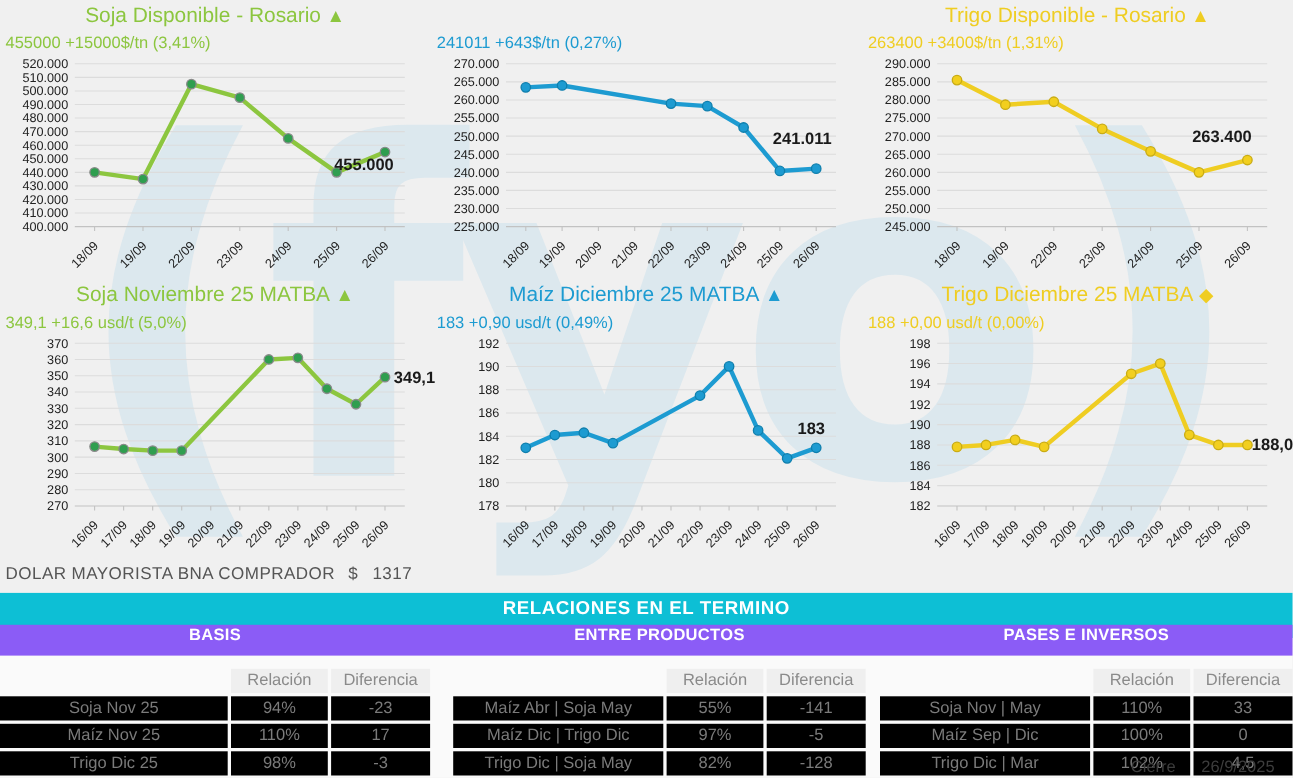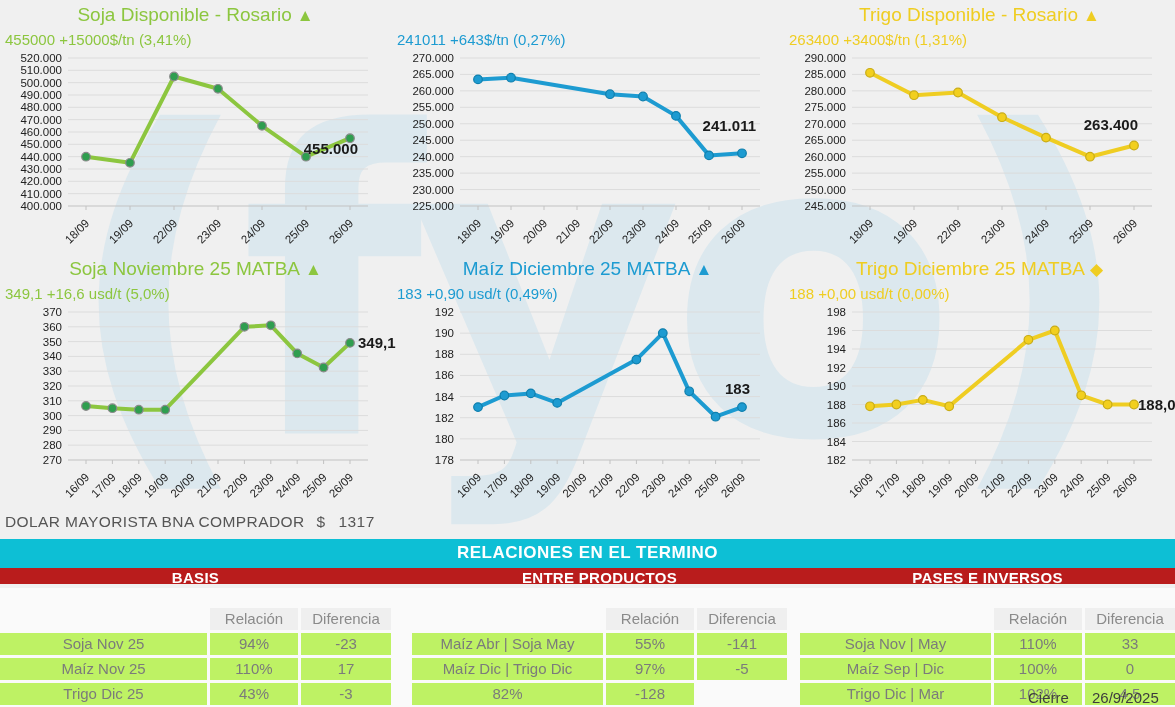--- a/index.html
+++ b/index.html
@@ -20,25 +20,25 @@
   .trend{font-size:17px;margin-left:5px;}
   .chart-subtitle{position:absolute;top:31px;left:5px;font-size:15px;white-space:nowrap;}
   .chart-canvas{position:absolute;top:52px;left:6px;}
   .chart-canvas svg{overflow:visible;display:block;}
 
   .table-bg{position:absolute;top:588px;left:0;width:1175px;height:119px;background:#fafafa;z-index:1;}
   .dollar-line{position:absolute;top:513px;left:5px;z-index:2;font-size:15.5px;color:#555;letter-spacing:.4px;}
   .dollar-line .cur{margin-left:12px;} .dollar-line .val{margin-left:13px;}
   .band-title{position:absolute;top:539px;left:0;width:1175px;height:41px;line-height:27px;
     color:#fff;font-weight:bold;font-size:17px;text-align:center;letter-spacing:.5px;z-index:2;}
-  .band-gray{position:absolute;top:568px;left:0;width:1175px;height:16px;background:#b91c1c;z-index:2;}
+  .band-gray{position:absolute;top:568px;left:0;width:1175px;height:28px;background:#8b5cf6;z-index:2;}
   .band-gray span{position:absolute;top:0;height:20px;line-height:20px;text-align:center;
     color:#fff;font-weight:bold;font-size:15px;letter-spacing:.3px;}
   .sec{position:absolute;top:592px;display:grid;grid-template-columns:1fr 88px 90px;gap:3px;z-index:2;}
-  .cell{height:22px;line-height:22px;text-align:center;font-size:15px;color:#7b7b7b;background:#bef264;
+  .cell{height:22px;line-height:22px;text-align:center;font-size:15px;color:#7b7b7b;background:#000000;
     white-space:nowrap;overflow:hidden;}
   .cell.colh{background:#efefef;color:#8a8a8a;margin-top:16px;}
   .cell.blank{background:transparent;}
   .cierre{position:absolute;top:689px;z-index:2;font-size:15px;color:#3d3d3d;}
 </style>
 </head>
 <body>
 
 <div class="watermark">(fyo)</div>
 
@@ -414,37 +414,38 @@
 
   <div class="cell">Soja Nov 25</div>
   <div class="cell">94%</div>
   <div class="cell">-23</div>
 
   <div class="cell">Maíz Nov 25</div>
   <div class="cell">110%</div>
   <div class="cell">17</div>
 
   <div class="cell">Trigo Dic 25</div>
-  <div class="cell">43%</div>
+  <div class="cell">98%</div>
   <div class="cell">-3</div>
 </div>
 
 <div class="sec" style="left:412px;width:375px;">
   <div class="cell blank"></div>
   <div class="cell colh">Relación</div>
   <div class="cell colh">Diferencia</div>
 
   <div class="cell">Maíz Abr | Soja May</div>
   <div class="cell">55%</div>
   <div class="cell">-141</div>
 
   <div class="cell">Maíz Dic | Trigo Dic</div>
   <div class="cell">97%</div>
   <div class="cell">-5</div>
 
+  <div class="cell">Trigo Dic | Soja May</div>
   <div class="cell">82%</div>
   <div class="cell">-128</div>
 </div>
 
 <div class="sec" style="left:800px;width:375px;">
   <div class="cell blank"></div>
   <div class="cell colh">Relación</div>
   <div class="cell colh">Diferencia</div>
 
   <div class="cell">Soja Nov | May</div>

